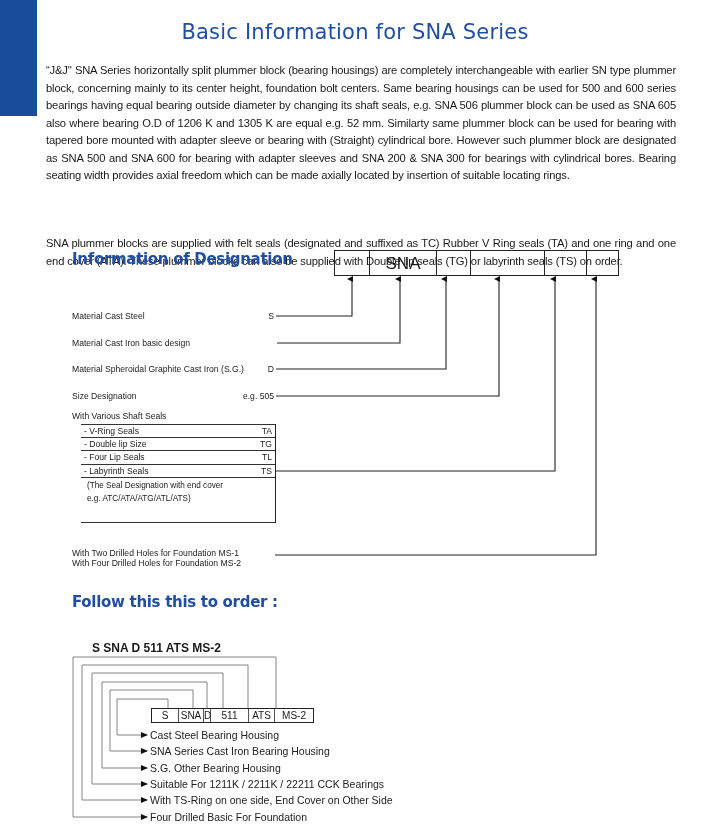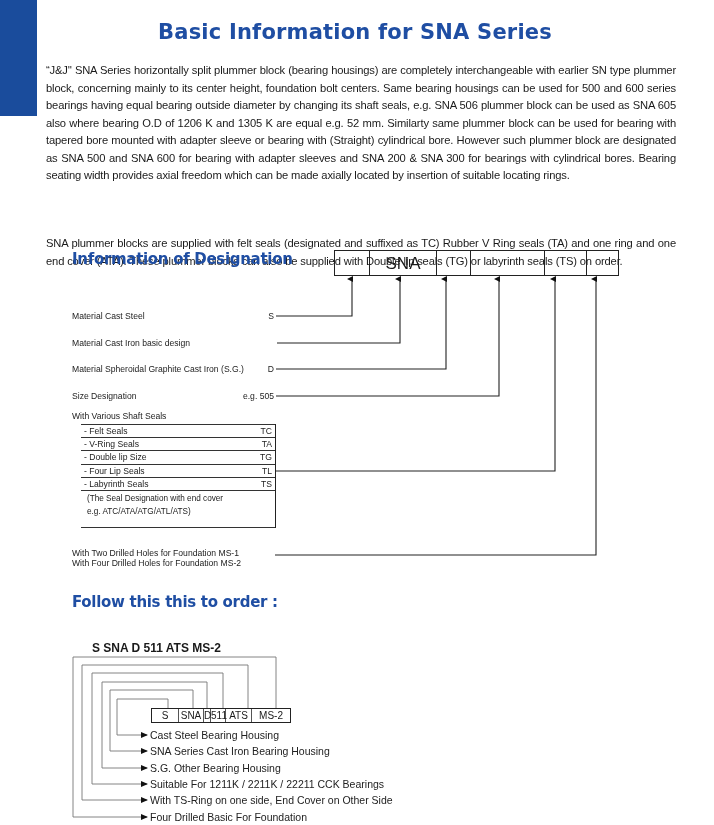--- a/index.html
+++ b/index.html
@@ -1,41 +1,41 @@
 <!DOCTYPE html>
 <html><head>
 <meta charset="utf-8">
 <style>
   html, body { margin: 0; padding: 0; background: #ffffff; }
   body { width: 714px; height: 825px; position: relative; overflow: hidden;
          font-family: "Liberation Sans", sans-serif; color: #1a1a1a; }
   .side-bar { position: absolute; left: 0; top: 0; width: 37px; height: 116px; background: #1a4c9c; }
   .title { position: absolute; left: 0; width: 710px; top: 20px; text-align: center;
-           font-family: "DejaVu Sans", sans-serif; font-weight: bold; font-size: 21px;
+           font-family: "DejaVu Sans", sans-serif; font-weight: normal; font-size: 21px;
            color: #1f4ea3; letter-spacing: 0.2px; }
   .para { position: absolute; left: 46px; width: 630px; font-size: 11.2px; line-height: 17.5px;
           text-align: justify; letter-spacing: -0.15px; margin: 0; }
   .para1 { top: 62px; }
   .para2 { top: 211px; margin-top: 24px; }
   .subhead { position: absolute; font-family: "DejaVu Sans", sans-serif; font-weight: bold;
              font-size: 15px; color: #1f4ea3; letter-spacing: -0.3px; }
   .desig-head { left: 72px; top: 250px; }
   .order-head { left: 72px; top: 593px; }
   .code-box { position: absolute; left: 334px; top: 250px; height: 26px; display: flex;
               border: 1px solid #222; box-sizing: border-box; }
   .code-cell { border-right: 1px solid #222; box-sizing: border-box; height: 100%;
                font-size: 17px; text-align: center; line-height: 25px; }
   .code-cell:last-child { border-right: none; }
   .lbl { position: absolute; font-size: 8.6px; color: #222; white-space: nowrap; }
   .lbl-code { position: absolute; font-size: 8.6px; color: #222; text-align: right; white-space: nowrap; }
   .seal-table { position: absolute; left: 81px; top: 424px; width: 194px; border-right: 1.2px solid #222; }
   .seal-row { display: flex; justify-content: space-between; border-top: 1.2px solid #333;
               font-size: 8.6px; height: 12.2px; line-height: 12px; padding: 0 3px; }
   .seal-note { border-top: 1.2px solid #333; border-bottom: 1.2px solid #333; font-size: 8.2px;
-               line-height: 13.5px; padding: 1px 6px 8px 6px; }
+               line-height: 13.5px; padding: 1px 6px 16px 6px; }
   svg.lines { position: absolute; left: 0; top: 0; width: 714px; height: 825px; pointer-events: none; }
   .order-code { position: absolute; left: 92px; top: 625px; font-weight: bold; font-size: 12px; margin-top: 16px; }
   .order-box { position: absolute; left: 151px; top: 708px; height: 15px; display: flex;
                border: 1px solid #222; box-sizing: border-box; }
   .order-cell { border-right: 1px solid #555; box-sizing: border-box; font-size: 10px;
                 text-align: center; line-height: 13px; height: 100%; }
   .order-cell:last-child { border-right: none; }
   .order-item { position: absolute; left: 150px; font-size: 10.5px; color: #222; white-space: nowrap; }
 </style>
 </head>
@@ -61,24 +61,20 @@
 <div class="lbl" style="left:72px; top:311px">Material Cast Steel</div>
 <div class="lbl-code" style="left:220px; width:54px; top:311px">S</div>
 <div class="lbl" style="left:72px; top:338px">Material Cast Iron basic design</div>
 <div class="lbl" style="left:72px; top:364px">Material Spheroidal Graphite Cast Iron (S.G.)</div>
 <div class="lbl-code" style="left:220px; width:54px; top:364px">D</div>
 <div class="lbl" style="left:72px; top:391px">Size Designation</div>
 <div class="lbl-code" style="left:220px; width:54px; top:391px">e.g. 505</div>
 
 <div class="lbl" style="left:72px; top:411px">With Various Shaft Seals</div>
 <div class="seal-table">
-  <div class="seal-row">
-      <span>- Felt Seals</span>
-      <span>TC</span>
-    </div>
   <div class="seal-row">
       <span>- V-Ring Seals</span>
       <span>TA</span>
     </div>
   <div class="seal-row">
       <span>- Double lip Size</span>
       <span>TG</span>
     </div>
   <div class="seal-row">
       <span>- Four Lip Seals</span>
@@ -124,21 +120,21 @@
   </g>
 </svg>
 
 <div class="subhead order-head">Follow this this to order :</div>
 <div class="order-code">S SNA D 511 ATS MS-2</div>
 
 <div class="order-box">
   <div class="order-cell" style="width:27px">S</div>
   <div class="order-cell" style="width:25px">SNA</div>
   <div class="order-cell" style="width:7px">D</div>
-  <div class="order-cell" style="width:15px">511</div>
+  <div class="order-cell" style="width:38px">511</div>
   <div class="order-cell" style="width:26px">ATS</div>
   <div class="order-cell" style="width:38px">MS-2</div>
 </div>
 
 <div class="order-item" style="top:729px">Cast Steel Bearing Housing</div>
 <div class="order-item" style="top:745px">SNA Series Cast Iron Bearing Housing</div>
 <div class="order-item" style="top:762px">S.G. Other Bearing Housing</div>
 <div class="order-item" style="top:778px">Suitable For 1211K / 2211K / 22211 CCK Bearings</div>
 <div class="order-item" style="top:794px">With TS-Ring on one side, End Cover on Other Side</div>
 <div class="order-item" style="top:811px">Four Drilled Basic For Foundation</div>

